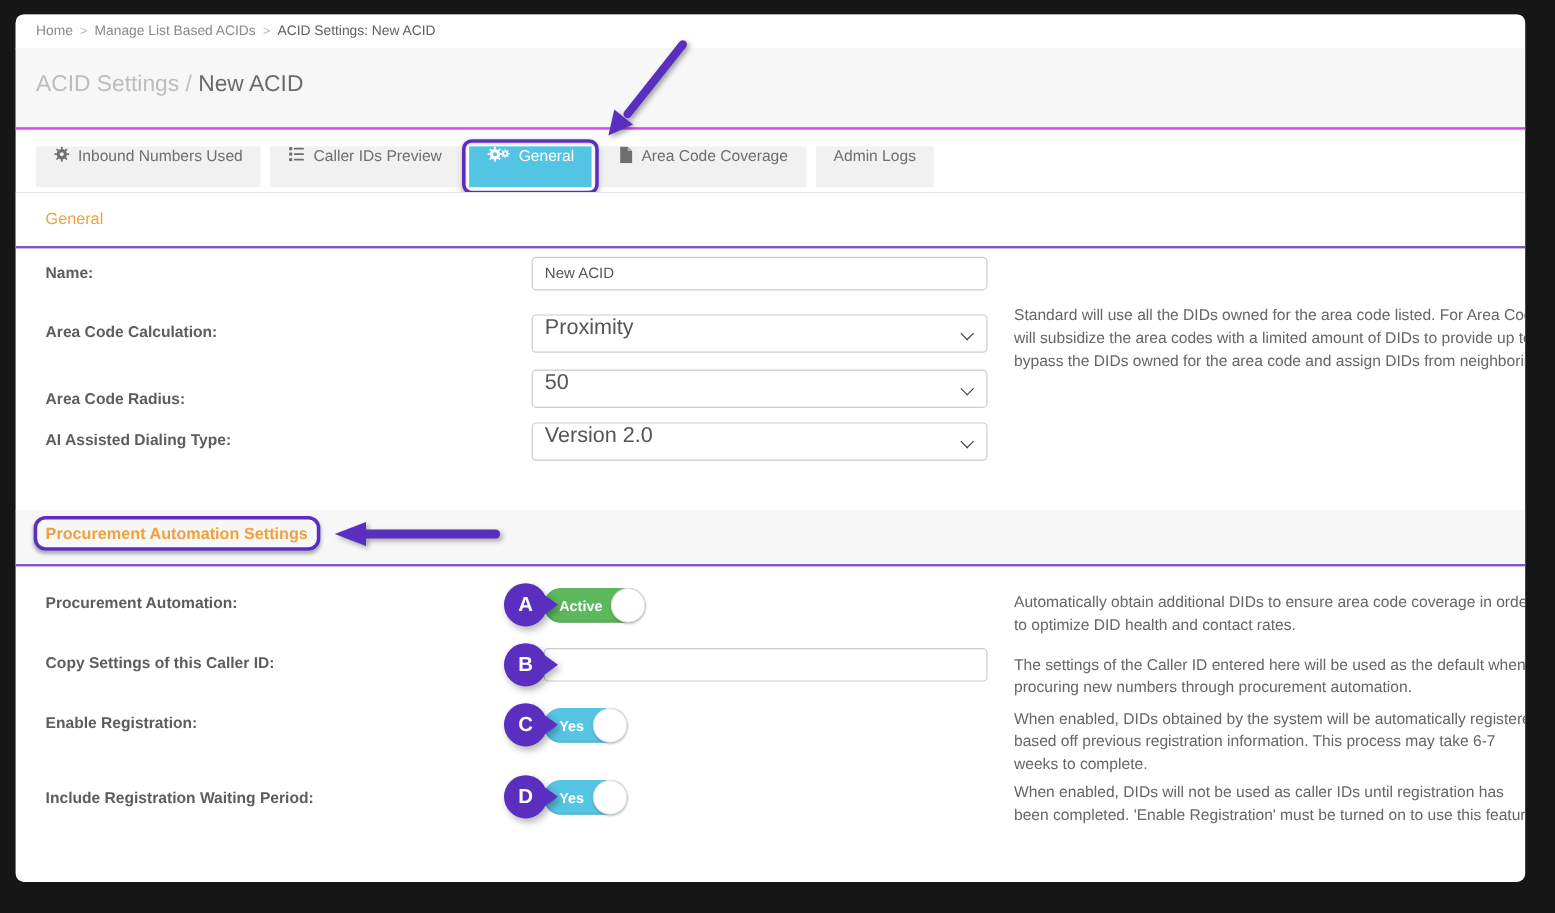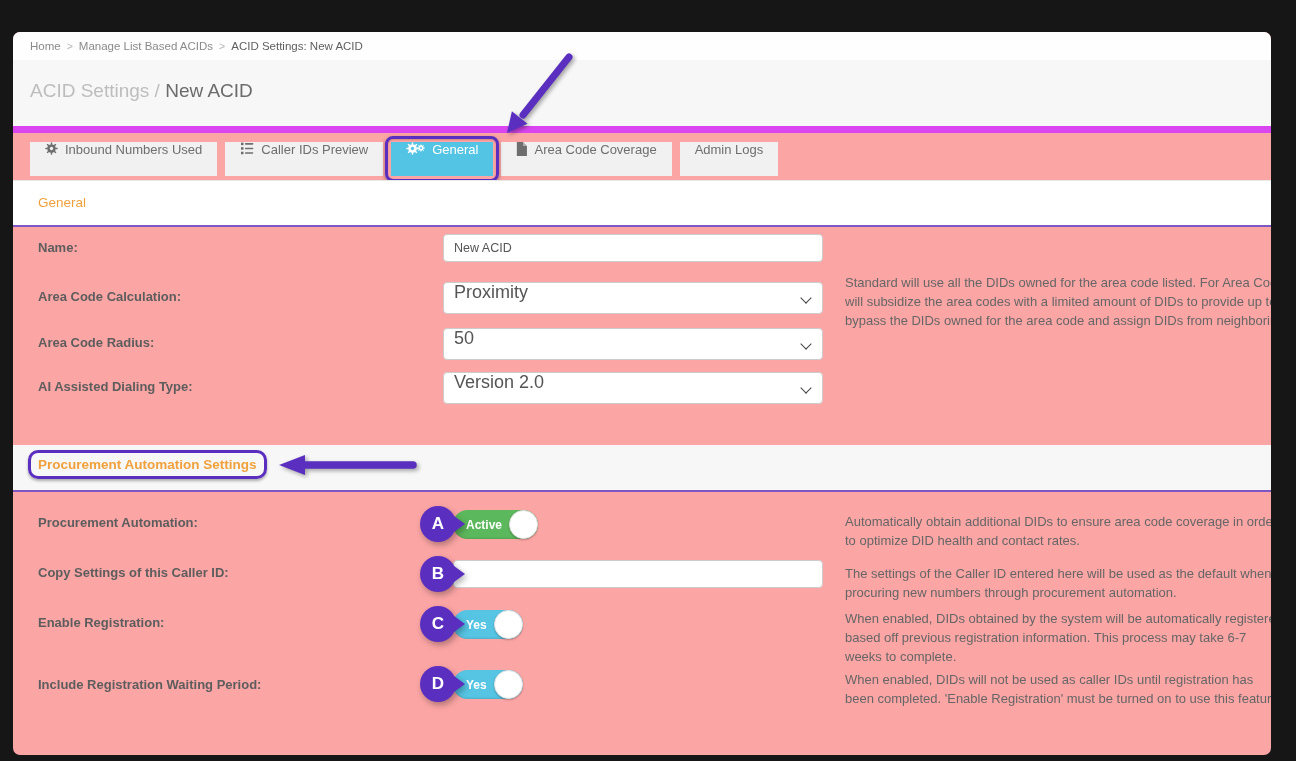--- a/index.html
+++ b/index.html
@@ -3,31 +3,31 @@
 <meta charset="utf-8">
 <style>
   html,body{margin:0;padding:0;}
   body{
     width:1296px;height:761px;position:relative;overflow:hidden;
     background:#161616;
     font-family:"Liberation Sans", sans-serif;
     -webkit-font-smoothing:antialiased;
   }
   .frame{position:absolute;left:13px;top:12px;width:1258px;height:723px;
-    background:#fca5a5;border-radius:7px;overflow:hidden;margin-top:20px;}
+    background:#ffffff;border-radius:7px;overflow:hidden;}
   
   .breadcrumb{position:absolute;left:0;top:0;right:0;height:28px;
     background:#fefefe;border-bottom:1px solid #ededed;
     display:flex;align-items:center;padding-left:17px;
     font-size:11.5px;color:#8a8a8a;gap:6px;}
   .breadcrumb .sep{color:#b5b5b5;font-size:10.5px;}
   .breadcrumb .crumb{cursor:pointer;}
   .breadcrumb .crumb.last{color:#5f5f5f;}
   .titlebar{position:absolute;left:0;top:28px;right:0;height:66px;
-    background:#f7f7f7;border-bottom:7px solid #d946ef;}
+    background:#f7f7f7;border-bottom:2px solid #d946ef;}
   .titlebar .t{position:absolute;left:17px;top:20px;font-size:19px;}
   .titlebar .t .dim{color:#bdbdbd;}
   .titlebar .t .cur{color:#6b6b6b;}
   
   .tabs{position:absolute;left:17px;top:110px;display:flex;gap:8px;align-items:flex-start;}
   .tab{display:flex;align-items:flex-start;gap:7px;background:#f1f1f1;color:#6e6e6e;
     font-size:13px;padding:0 15px;height:34px;cursor:pointer;white-space:nowrap;}
   .tab .ic{display:inline-flex;align-items:center;}
   .tab.active{background:#53c4e3;color:#fff;}
   .tabwrap{position:relative;}
@@ -183,21 +183,21 @@
 
   <div class="flabel" style="top:208px">Name:</div>
   <input class="ctl-text" style="top: 202px;" value="New ACID">
 
   <div class="flabel" style="top:257px">Area Code Calculation:</div>
   <div class="ctl-select" style="top:250px">
     <span>Proximity</span>
     <span class="chev"></span>
   </div>
 
-  <div class="flabel" style="top:303px">Area Code Radius:</div>
+  <div class="flabel" style="top:313px">Area Code Radius:</div>
   <div class="ctl-select" style="top:296px">
     <span>50</span>
     <span class="chev"></span>
   </div>
 
   <div class="flabel" style="top:347px">AI Assisted Dialing Type:</div>
   <div class="ctl-select" style="top:340px">
     <span>Version 2.0</span>
     <span class="chev"></span>
   </div>

